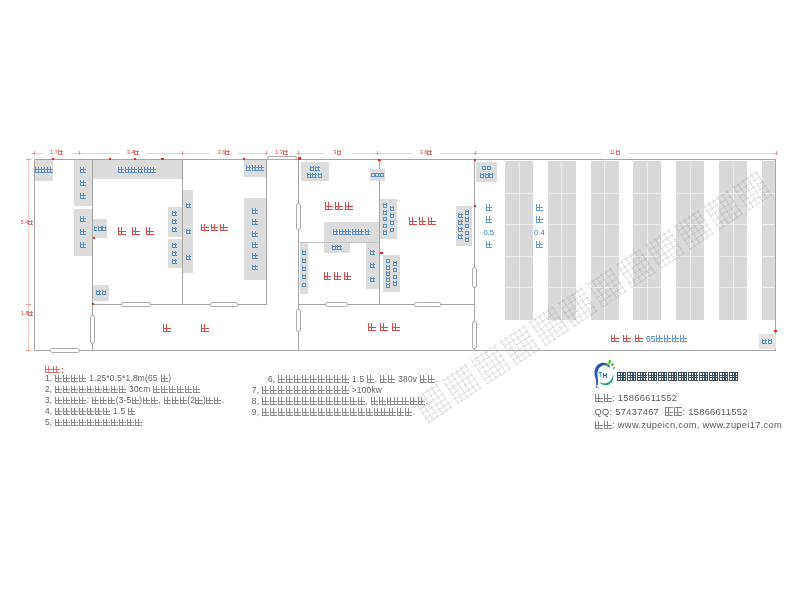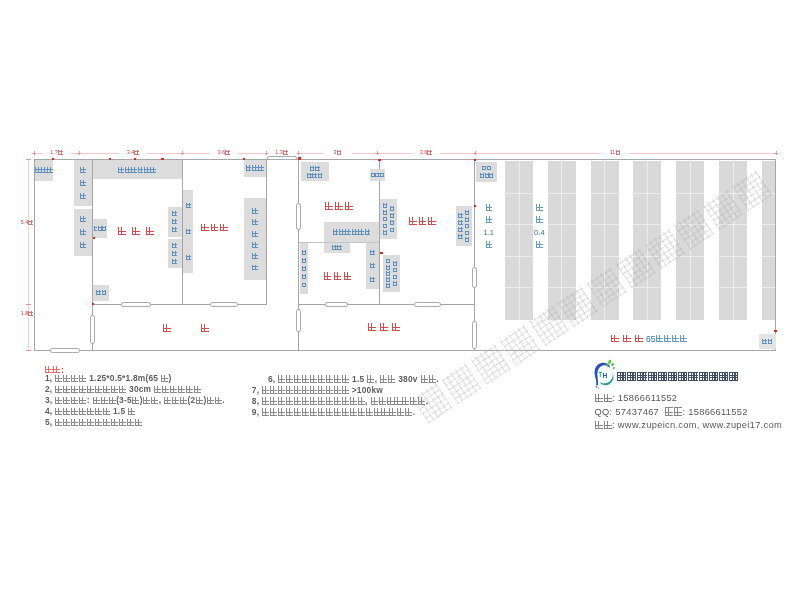--- a/index.html
+++ b/index.html
@@ -18,21 +18,21 @@
 .vcol .z,.vc2 .z{display:block;}
 .vlab{display:flex;flex-direction:column;align-items:center;justify-content:center;row-gap:3.4px;color:#2e75b6;
       font-size:7.6px;text-align:center;}
 .rl{color:#d03434;text-align:center;font-weight:bold;}
 .rl .z,.rl2 .z{opacity:.88;}
 .nz{background:repeating-linear-gradient(0deg,currentColor 0 1.1px,transparent 1.1px 2.7px),
              repeating-linear-gradient(90deg,currentColor 0 1.1px,transparent 1.1px 2.7px)!important;opacity:.92!important;margin:0 .045em!important;}
 .rl2{color:#d03434;font-weight:bold;margin-right:3px;}
 .bl2{color:#2e75b6;letter-spacing:0;font-size:8.5px;}
 .dimt{color:#cc4440;font-size:5.4px;text-align:center;background:#fff;line-height:7.2px;white-space:nowrap;}
-.nt{color:#5f5f5f;font-size:8.4px;line-height:9.5px;white-space:nowrap;letter-spacing:.2px;font-weight:bold;}
+.nt{color:#5f5f5f;font-size:8.4px;line-height:9.5px;white-space:nowrap;letter-spacing:.2px;}
 .ct{color:#595959;font-size:9.3px;white-space:nowrap;letter-spacing:.3px;}
 .wmk{position:absolute;left:417.5px;top:388px;width:460px;height:30px;
      transform:rotate(-33.6deg);transform-origin:14.5px 15px;white-space:nowrap;}
 .wz{display:inline-block;width:29px;height:30px;margin-right:5.9px;
   background:repeating-linear-gradient(0deg,rgba(165,165,165,.25) 0 1.3px,transparent 1.3px 5.4px),
              repeating-linear-gradient(90deg,rgba(165,165,165,.25) 0 1.3px,transparent 1.3px 5.4px);}
 </style></head>
 <body>
 <div id="c">
 <div class="a" style="left:34px;top:152.8px;width:742px;height:1px;background:#f6cbc8;"></div>
@@ -333,21 +333,21 @@
     </div>
 <div class="a" style="left:758.6px;top:334.2px;width:17.4px;height:14.6px;background:#e3e3e3;">
       <div class="bt" style="font-size:5.8px;white-space:nowrap;">
         <i class="z"></i>
         <i class="z"></i>
       </div>
     </div>
 <div class="a vlab" style="left:481.7px;top:198px;width:14px;height:56px;">
       <span><i class="z"></i></span>
       <span><i class="z"></i></span>
-      <span>1.1</span>
+      <span>0.5</span>
       <span><i class="z"></i></span>
     </div>
 <div class="a vlab" style="left:532.4px;top:198px;width:14px;height:56px;">
       <span><i class="z"></i></span>
       <span><i class="z"></i></span>
       <span>0.4</span>
       <span><i class="z"></i></span>
     </div>
 <div class="a rl" style="left:76px;top:225px;width:120px;height:11.4px;font-size:9.4px;"><i class="z" style="margin-right:5.5px;"></i><i class="z" style="margin-right:5.5px;"></i><i class="z" style=""></i></div>
 <div class="a rl" style="left:154.5px;top:222.7px;width:120px;height:11px;font-size:9px;"><i class="z" style="margin-right:1.5px;"></i><i class="z" style="margin-right:1.5px;"></i><i class="z" style=""></i></div>

